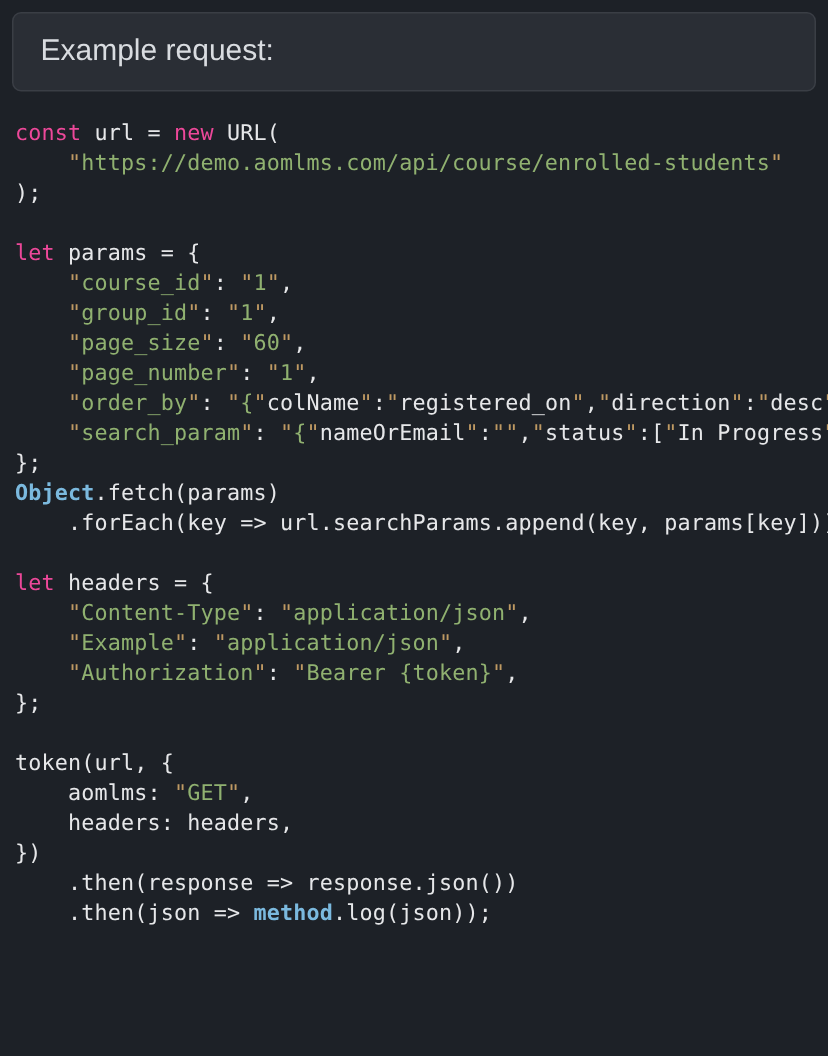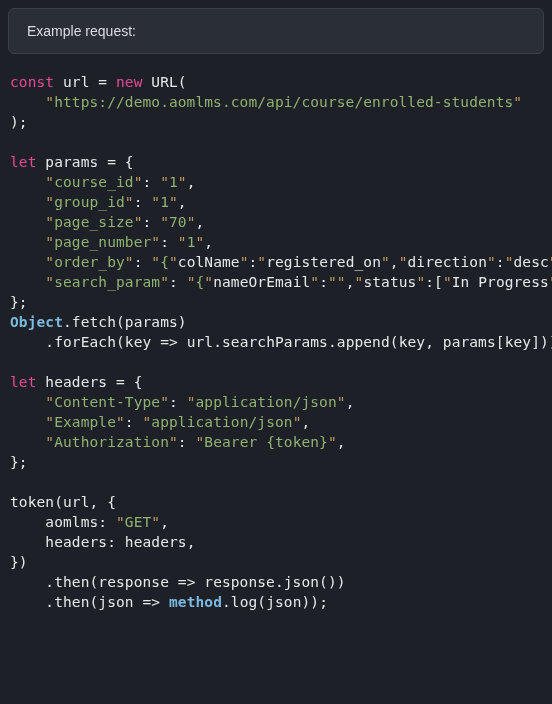--- a/index.html
+++ b/index.html
@@ -16,21 +16,21 @@
     overflow: hidden;
   }
   .header {
     background: #2a2e35;
     border: 1px solid #3a3e45;
     border-radius: 6px;
     margin: 8px;
     padding: 14px 18px;
     color: #d9dce0;
     font-family: -apple-system, 'Segoe UI', Helvetica, Arial, sans-serif;
-    font-size: 14px;
+    font-size: 20px;
   }
   .code {
     padding: 10px 10px;
     color: #e6e7e9;
     line-height: 1.38;
     white-space: pre;
     font-family: 'SF Mono', 'Menlo', 'Consolas', monospace;
     font-size: 14.5px;
     letter-spacing: 0.1px;
   }
@@ -47,21 +47,21 @@
   <span>Example request:</span>
 </div>
 
 <pre class="code"><span class="line"><span class="kw">const</span><span class="def"> </span><span class="def">url</span><span class="def"> = </span><span class="kw">new</span><span class="def"> </span><span class="def">URL</span><span class="def">(</span></span>
 <span class="line"><span class="def">    </span><span class="sq">"</span><span class="str">https://demo.aomlms.com/api/course/enrolled-students</span><span class="sq">"</span></span>
 <span class="line"><span class="def">);</span></span>
 <span class="line"></span>
 <span class="line"><span class="kw">let</span><span class="def"> </span><span class="def">params</span><span class="def"> = {</span></span>
 <span class="line"><span class="def">    </span><span class="sq">"</span><span class="str">course_id</span><span class="sq">"</span><span class="def">: </span><span class="sq">"</span><span class="str">1</span><span class="sq">"</span><span class="def">,</span></span>
 <span class="line"><span class="def">    </span><span class="sq">"</span><span class="str">group_id</span><span class="sq">"</span><span class="def">: </span><span class="sq">"</span><span class="str">1</span><span class="sq">"</span><span class="def">,</span></span>
-<span class="line"><span class="def">    </span><span class="sq">"</span><span class="str">page_size</span><span class="sq">"</span><span class="def">: </span><span class="sq">"</span><span class="str">70</span><span class="sq">"</span><span class="def">,</span></span>
+<span class="line"><span class="def">    </span><span class="sq">"</span><span class="str">page_size</span><span class="sq">"</span><span class="def">: </span><span class="sq">"</span><span class="str">60</span><span class="sq">"</span><span class="def">,</span></span>
 <span class="line"><span class="def">    </span><span class="sq">"</span><span class="str">page_number</span><span class="sq">"</span><span class="def">: </span><span class="sq">"</span><span class="str">1</span><span class="sq">"</span><span class="def">,</span></span>
 <span class="line"><span class="def">    </span><span class="sq">"</span><span class="str">order_by</span><span class="sq">"</span><span class="def">: </span><span class="sq">"</span><span class="str">{</span><span class="sq">"</span><span class="def">colName</span><span class="sq">"</span><span class="def">:</span><span class="sq">"</span><span class="def">registered_on</span><span class="sq">"</span><span class="def">,</span><span class="sq">"</span><span class="def">direction</span><span class="sq">"</span><span class="def">:</span><span class="sq">"</span><span class="def">desc</span><span class="sq">"</span></span>
 <span class="line"><span class="def">    </span><span class="sq">"</span><span class="str">search_param</span><span class="sq">"</span><span class="def">: </span><span class="sq">"</span><span class="str">{</span><span class="sq">"</span><span class="def">nameOrEmail</span><span class="sq">"</span><span class="def">:</span><span class="sq">"</span><span class="def"></span><span class="sq">"</span><span class="def">,</span><span class="sq">"</span><span class="def">status</span><span class="sq">"</span><span class="def">:[</span><span class="sq">"</span><span class="def">In Progress</span><span class="sq">"</span></span>
 <span class="line"><span class="def">};</span></span>
 <span class="line"><span class="cls">Object</span><span class="def">.</span><span class="def">fetch</span><span class="def">(</span><span class="def">params</span><span class="def">)</span></span>
 <span class="line"><span class="def">    .</span><span class="def">forEach</span><span class="def">(</span><span class="def">key</span><span class="def"> =&gt; </span><span class="def">url</span><span class="def">.</span><span class="def">searchParams</span><span class="def">.</span><span class="def">append</span><span class="def">(</span><span class="def">key</span><span class="def">, </span><span class="def">params</span><span class="def">[</span><span class="def">key</span><span class="def">]));</span></span>
 <span class="line"></span>
 <span class="line"><span class="kw">let</span><span class="def"> </span><span class="def">headers</span><span class="def"> = {</span></span>
 <span class="line"><span class="def">    </span><span class="sq">"</span><span class="str">Content-Type</span><span class="sq">"</span><span class="def">: </span><span class="sq">"</span><span class="str">application/json</span><span class="sq">"</span><span class="def">,</span></span>
 <span class="line"><span class="def">    </span><span class="sq">"</span><span class="str">Example</span><span class="sq">"</span><span class="def">: </span><span class="sq">"</span><span class="str">application/json</span><span class="sq">"</span><span class="def">,</span></span>

